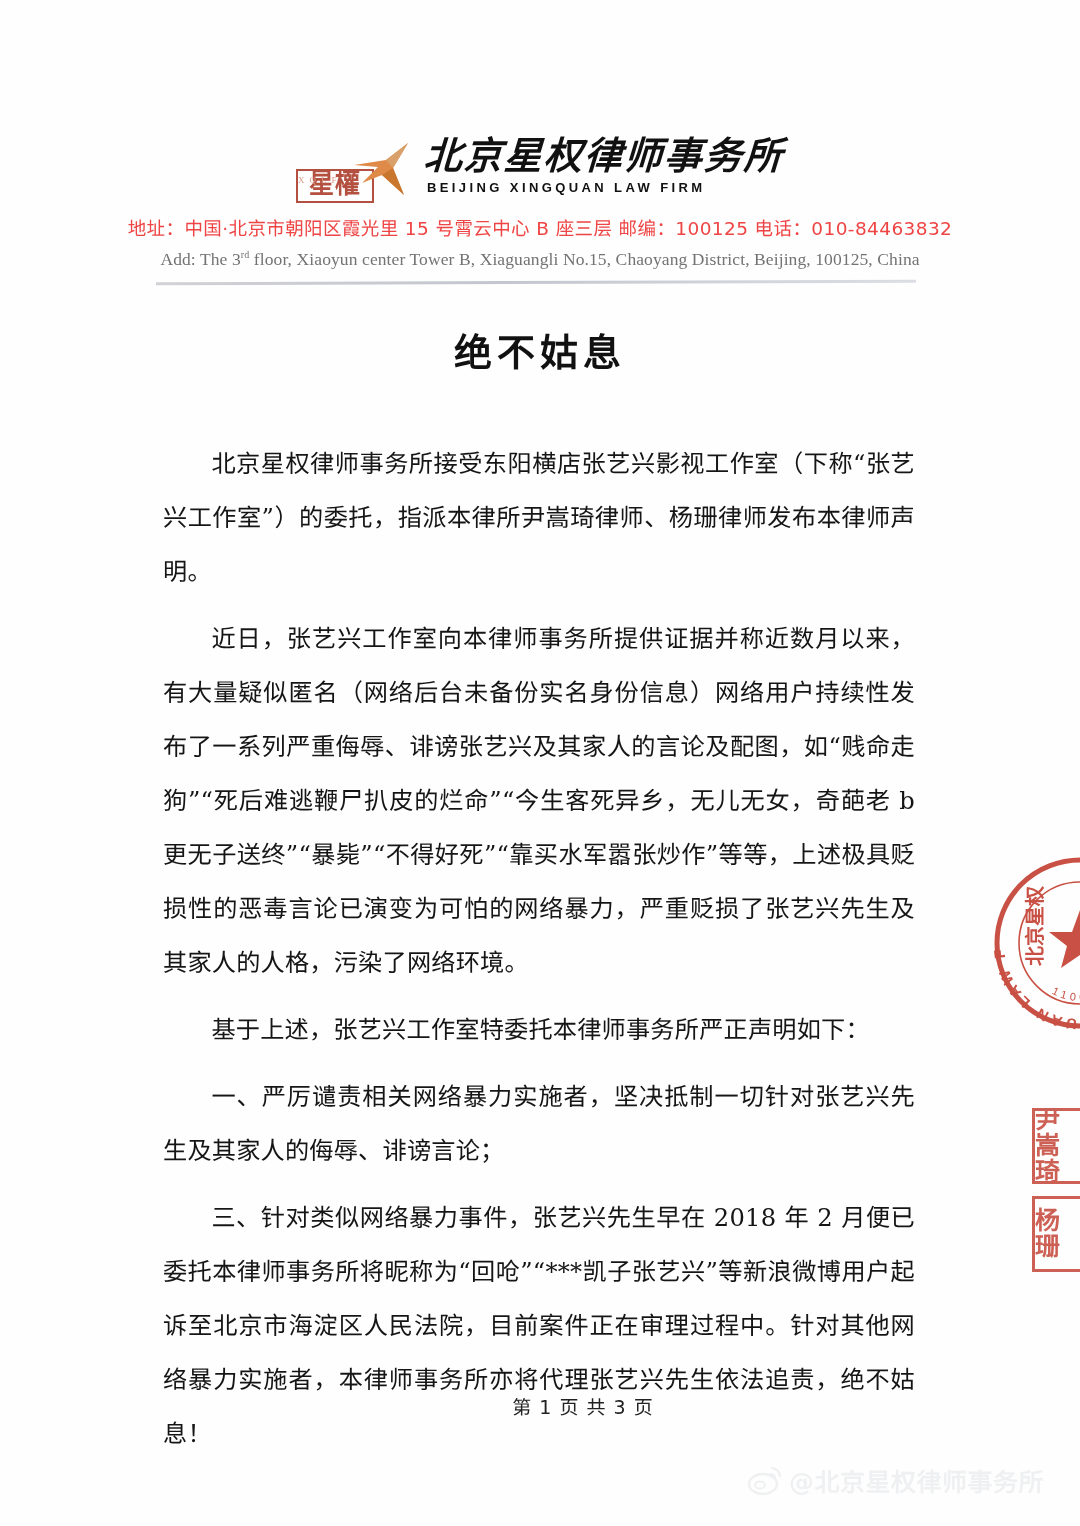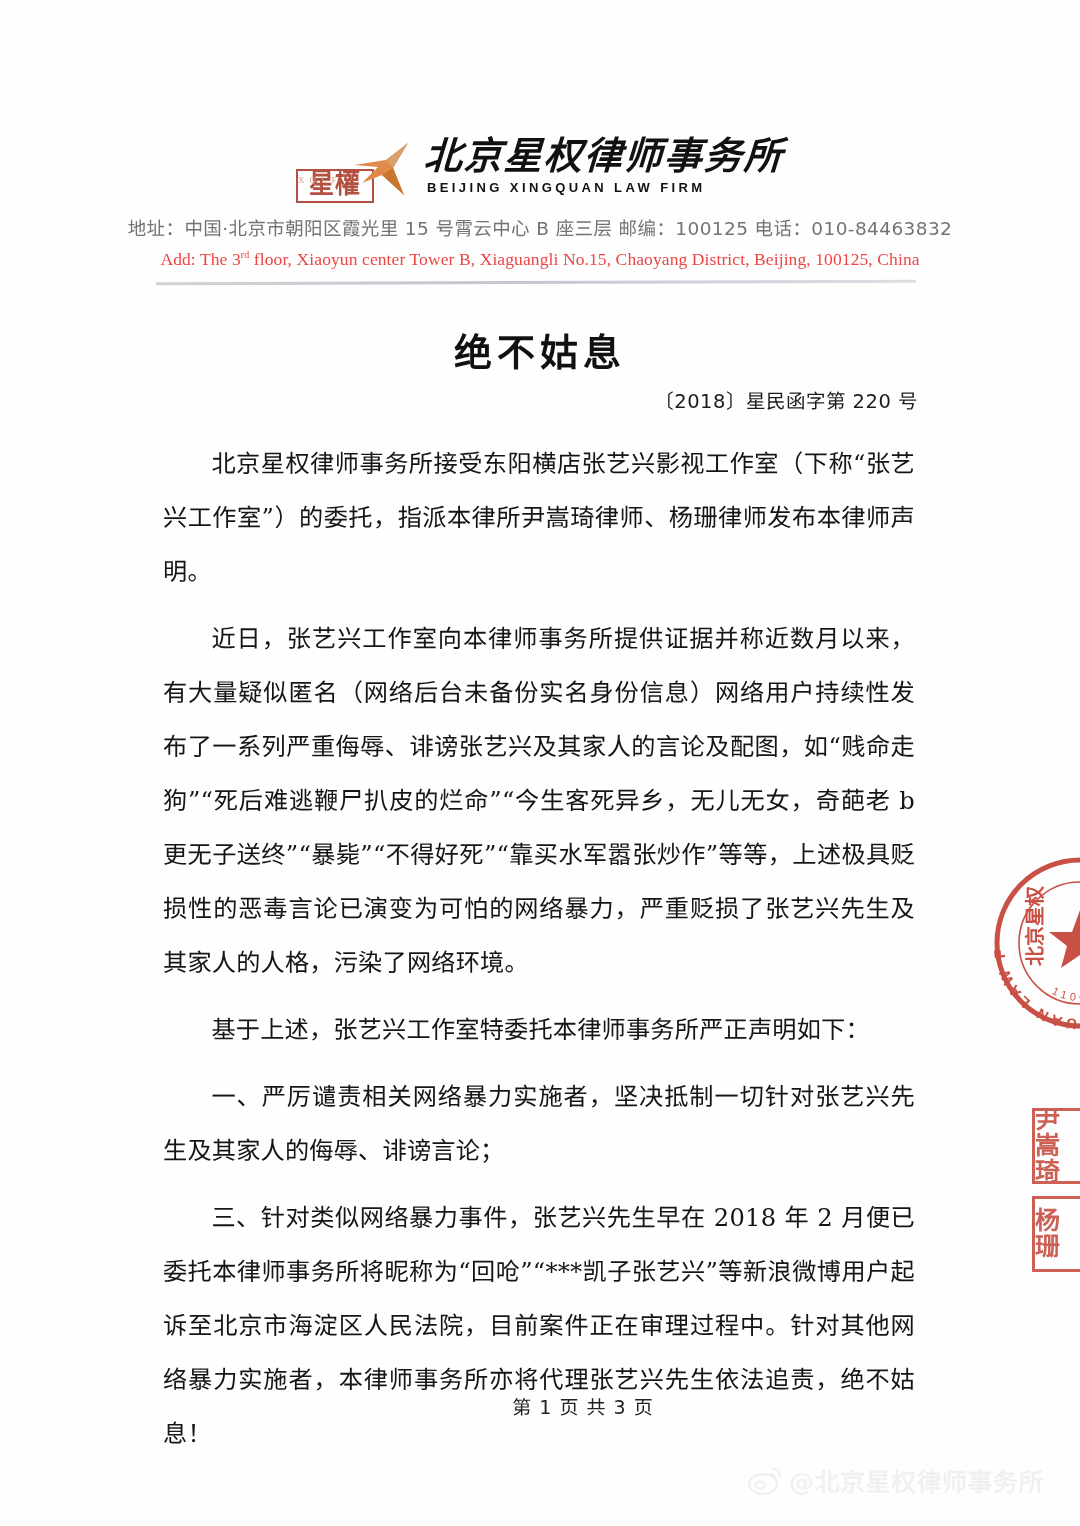--- a/index.html
+++ b/index.html
@@ -110,29 +110,29 @@
     white-space: nowrap;
   }
 
   .addr-block {
     margin-top: 14px;
     text-align: center;
   }
   .addr-cn {
     font-family: "DejaVu Sans", sans-serif;
     font-size: 18.5px;
-    color: #737373;
+    color: #ef4444;
     letter-spacing: 0.4px;
     white-space: nowrap;
   }
   .addr-en {
     margin-top: 9px;
     font-family: "Liberation Serif", serif;
     font-size: 17.5px;
-    color: #ef4444;
+    color: #737373;
     letter-spacing: 0.1px;
     white-space: nowrap;
   }
   .addr-en sup {
     font-size: 10px;
     vertical-align: super;
   }
   .hr-rule {
     position: absolute;
     left: 156px;
@@ -288,21 +288,20 @@
 
     <div class="addr-block">
       <div class="addr-cn">地址：中国·北京市朝阳区霞光里 15 号霄云中心 B 座三层    邮编：100125    电话：010-84463832</div>
       <div class="addr-en"><span>Add: The 3</span><sup>rd</sup><span> floor, Xiaoyun center Tower B, Xiaguangli No.15, Chaoyang District, Beijing, 100125, China</span></div>
     </div>
   </div>
 
   <div class="hr-rule"></div>
 
   <div class="doc-title">绝不姑息</div>
-  <div class="doc-ref">〔2018〕星民函字第 220 号</div>
 
   <div class="body-wrap">
     <p class="para">北京星权律师事务所接受东阳横店张艺兴影视工作室（下称“张艺兴工作室”）的委托，指派本律所尹嵩琦律师、杨珊律师发布本律师声明。</p>
     <p class="para">近日，张艺兴工作室向本律师事务所提供证据并称近数月以来，有大量疑似匿名（网络后台未备份实名身份信息）网络用户持续性发布了一系列严重侮辱、诽谤张艺兴及其家人的言论及配图，如“贱命走狗”“死后难逃鞭尸扒皮的烂命”“今生客死异乡，无儿无女，奇葩老 b 更无子送终”“暴毙”“不得好死”“靠买水军嚣张炒作”等等，上述极具贬损性的恶毒言论已演变为可怕的网络暴力，严重贬损了张艺兴先生及其家人的人格，污染了网络环境。</p>
     <p class="para">基于上述，张艺兴工作室特委托本律师事务所严正声明如下：</p>
     <p class="para">一、严厉谴责相关网络暴力实施者，坚决抵制一切针对张艺兴先生及其家人的侮辱、诽谤言论；</p>
     <p class="para">三、针对类似网络暴力事件，张艺兴先生早在 2018 年 2 月便已委托本律师事务所将昵称为“回呛”“***凯子张艺兴”等新浪微博用户起诉至北京市海淀区人民法院，目前案件正在审理过程中。针对其他网络暴力实施者，本律师事务所亦将代理张艺兴先生依法追责，绝不姑息！</p>
 
   </div>
 

